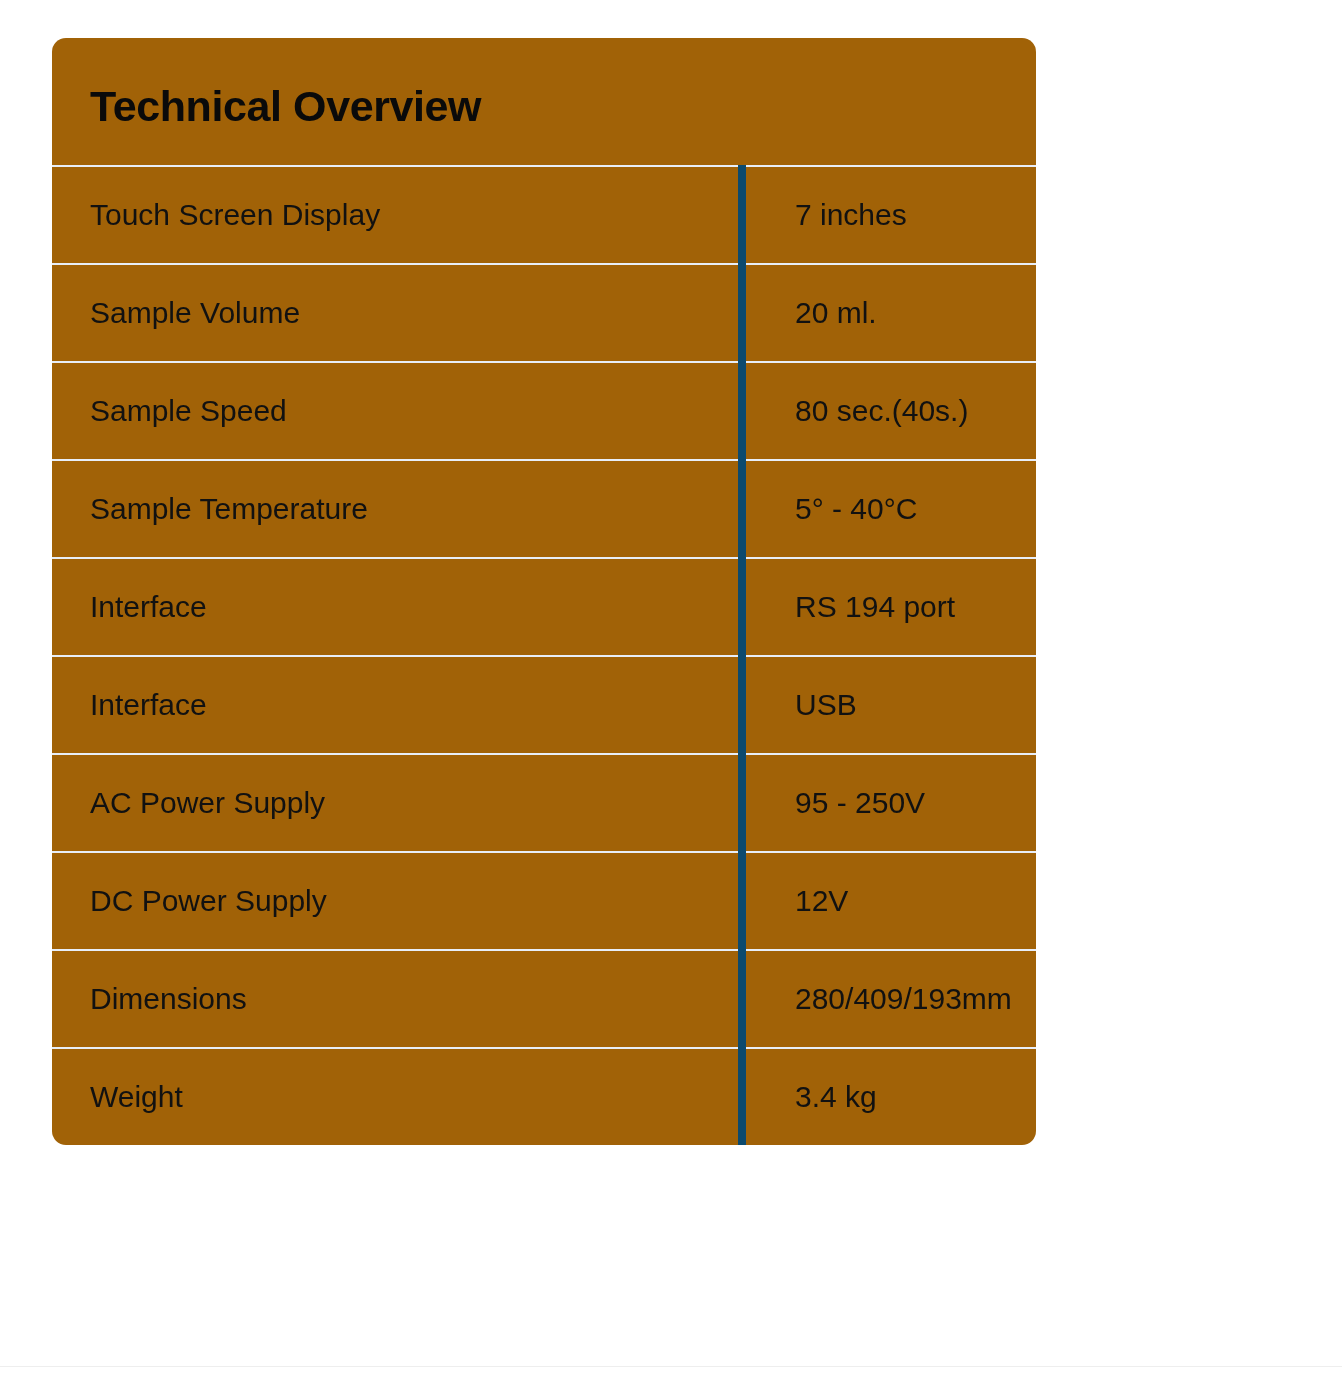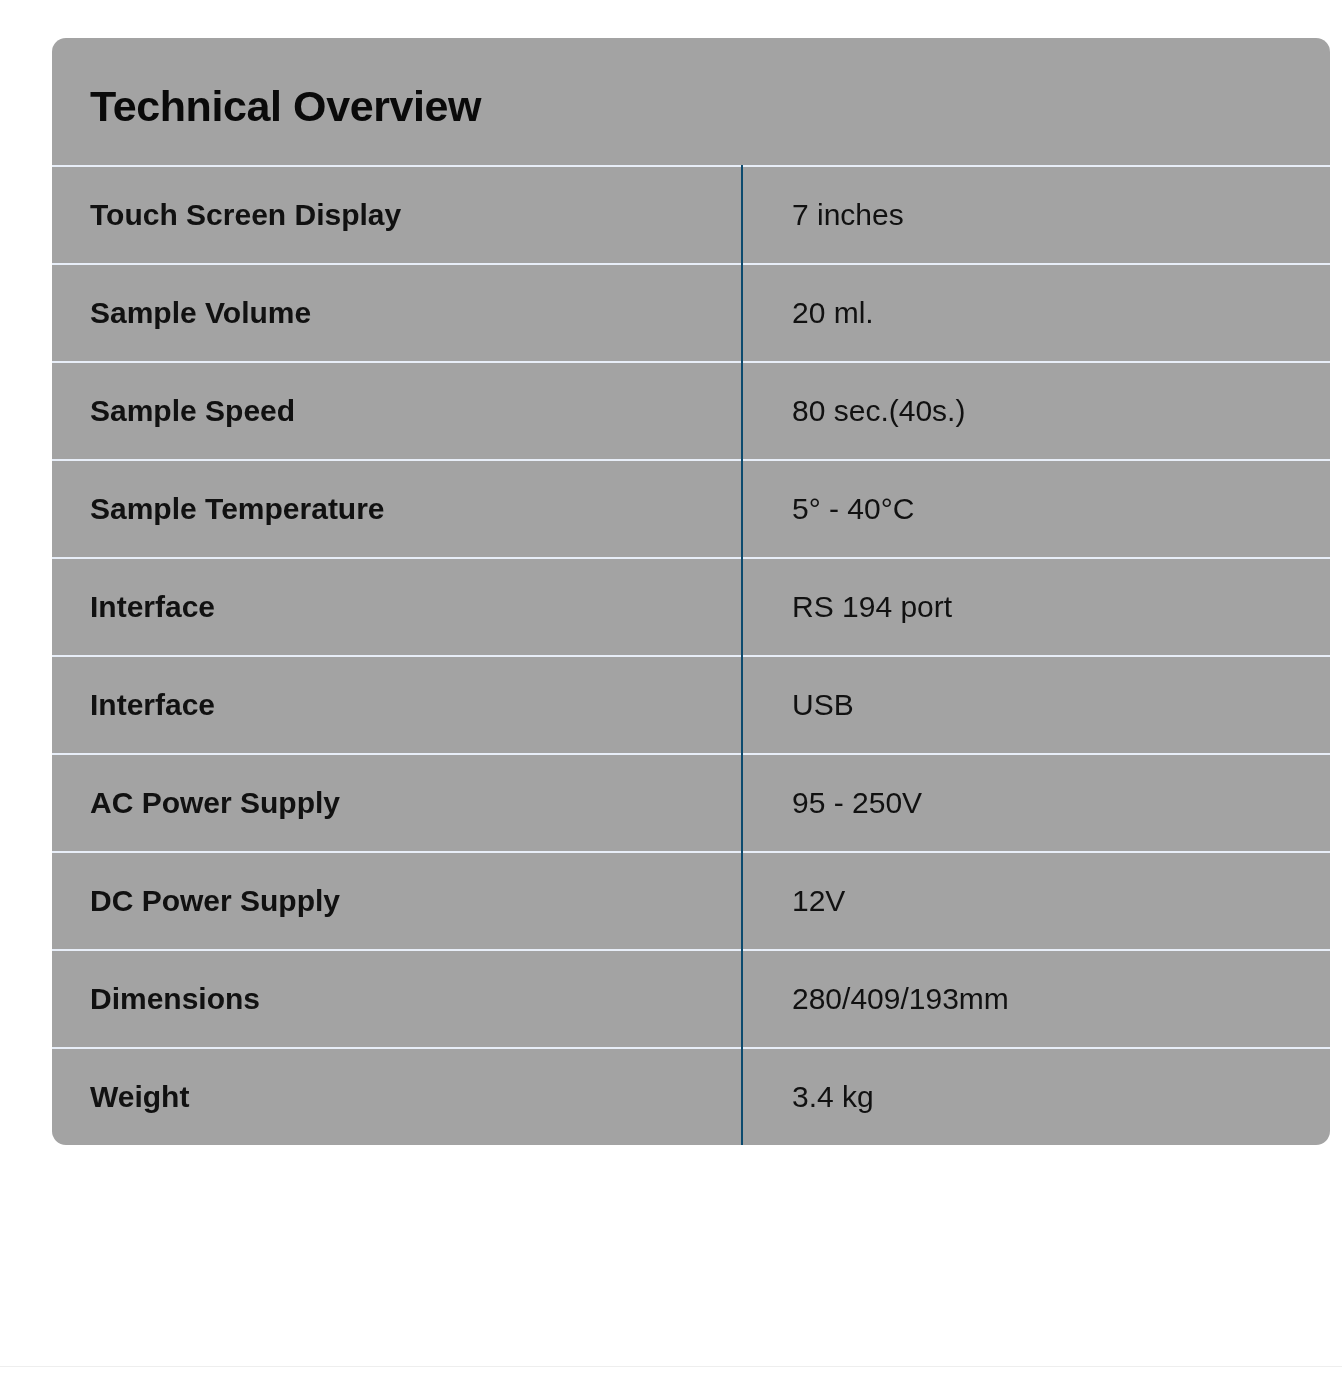--- a/index.html
+++ b/index.html
@@ -16,22 +16,22 @@
     height: 1394px;
     position: relative;
     background: #ffffff;
     box-sizing: border-box;
   }
 
   .spec-card {
     position: absolute;
     left: 52px;
     top: 38px;
-    width: 1278px;
-    background: #a3a3a3;
+    width: 984px;
+    background: #a16207;
     border-radius: 14px;
     overflow: hidden;
     box-sizing: border-box;
   }
 
   .card-title {
     font-size: 43px;
     font-weight: bold;
     color: #0a0a0a;
     letter-spacing: -0.4px;
@@ -53,22 +53,21 @@
     padding: 30px 0 30px 38px;
     font-size: 30px;
     color: #111111;
     vertical-align: middle;
     line-height: 1.2;
     box-sizing: border-box;
   }
 
   .spec-table td.label {
     width: 690px;
-    border-right: 2px solid #0c4a6e;
-    font-weight: bold;
+    border-right: 8px solid #0c4a6e;
   }
 
   .spec-table td.value {
     padding-left: 49px;
   }
 
   .bottom-strip {
     position: absolute;
     left: 0;
     top: 1366px;

